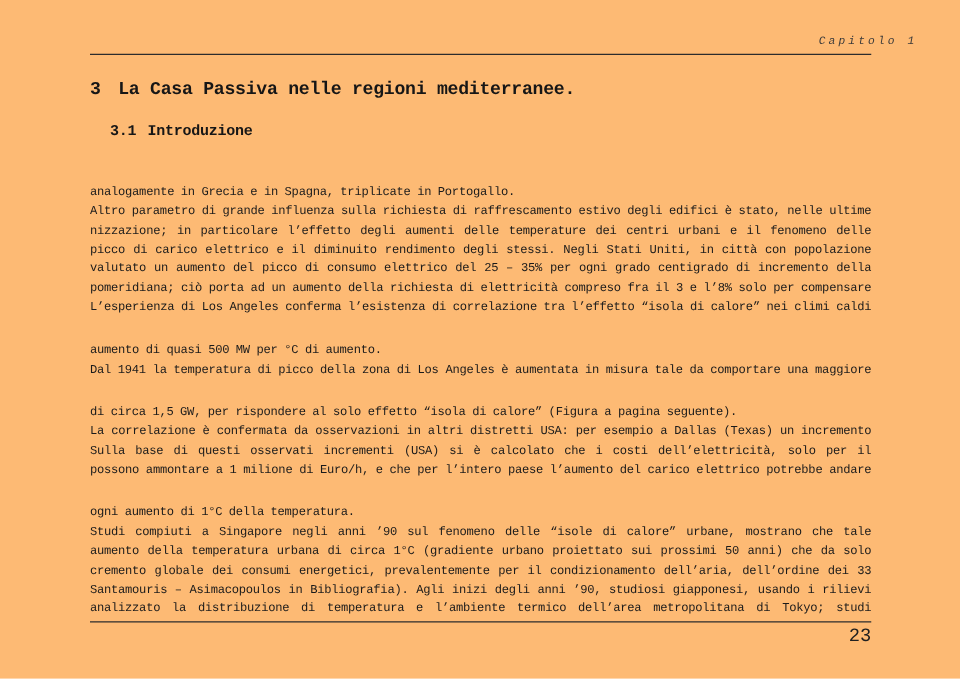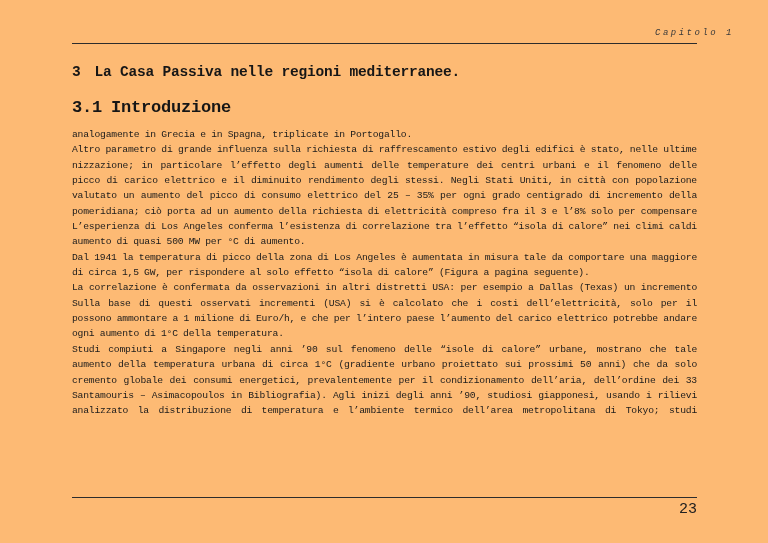--- a/index.html
+++ b/index.html
@@ -38,22 +38,22 @@
     left: 72px;
     font-size: 14.5px;
     font-weight: bold;
     letter-spacing: -0.2px;
     white-space: nowrap;
   }
   .h1 .num { margin-right: 14px; }
   .h2 {
     position: absolute;
     top: 98px;
-    left: 72px;
-    font-size: 17px;
+    left: 88px;
+    font-size: 12px;
     font-weight: bold;
     letter-spacing: -0.2px;
     white-space: nowrap;
   }
   .h2 .num { margin-right: 9px; }
   .body-block {
     position: absolute;
     top: 127px;
     left: 72px;
     width: 625px;
@@ -65,20 +65,21 @@
     letter-spacing: -0.2px;
     word-spacing: -0.3px;
     color: #1b1b1b;
     text-align: justify;
     text-align-last: justify;
     overflow: hidden;
     white-space: normal;
   }
   .line.pend {
     text-align-last: left;
+    margin-top: 19px;
   }
   .page-num {
     position: absolute;
     top: 501px;
     left: 72px;
     width: 625px;
     text-align: right;
     font-size: 15px;
     color: #202020;
   }

